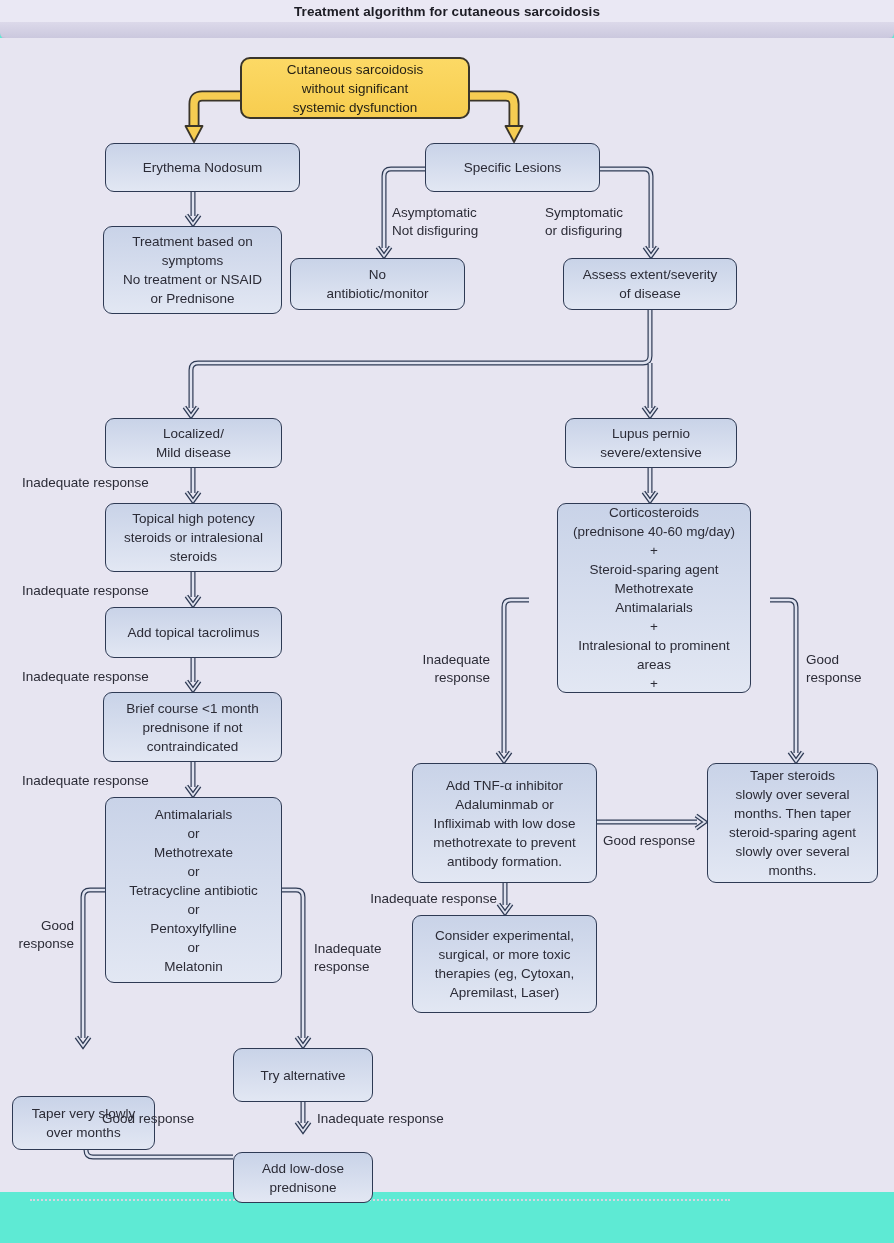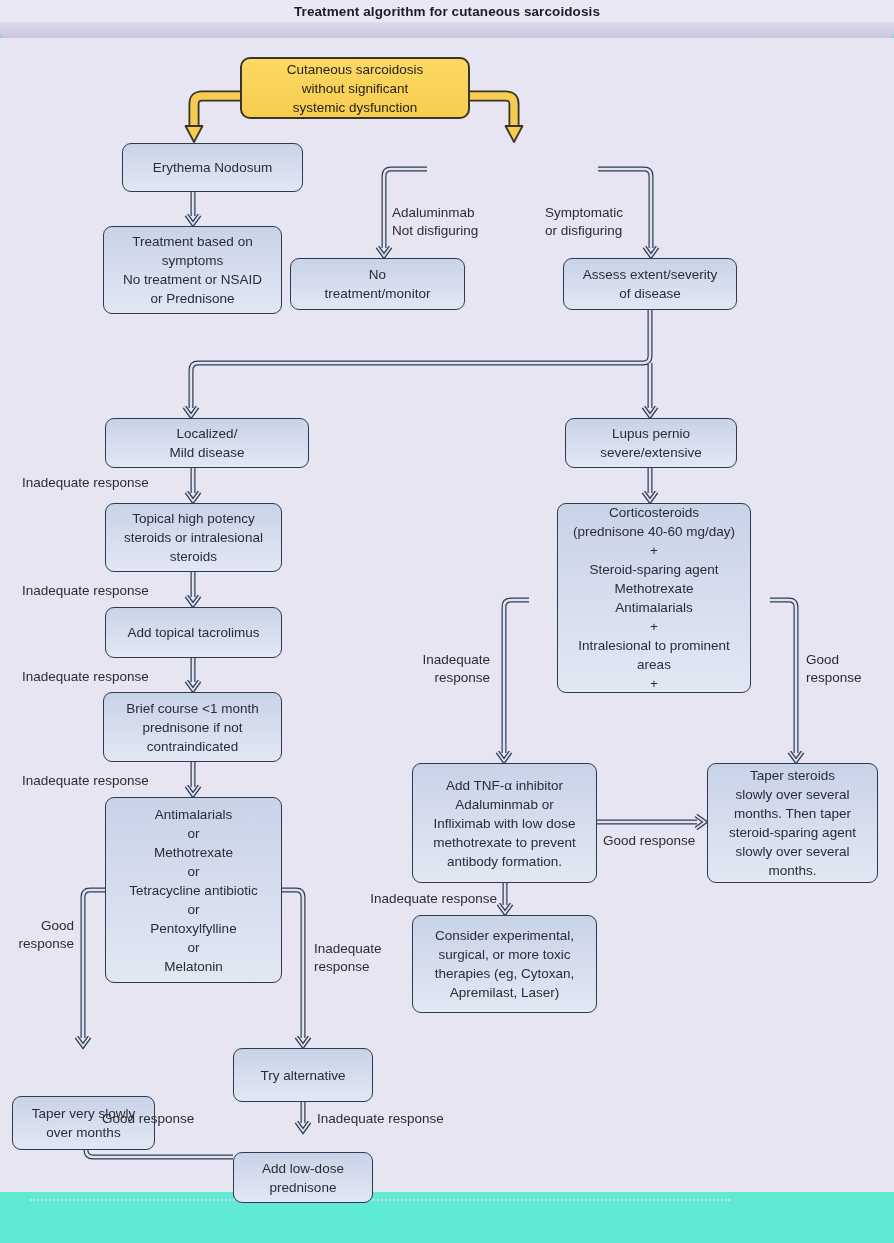--- a/index.html
+++ b/index.html
@@ -175,30 +175,31 @@
       <path class="ao" d="M505 883 V905"></path>
         <path class="ai" d="M505 883 V905"></path>
       <path class="ho" d="M498.5 904 L505 913 L511.5 904"></path>
         <path class="hi" d="M498.5 904 L505 913 L511.5 904"></path>
     </g>
   </svg>
 
   <div class="node root" style="left:240px;top:57px;width:230px;height:62px;">Cutaneous sarcoidosis
 without significant
 systemic dysfunction</div>
-  <div class="node" style="left:105px;top:143px;width:181px;height:49px;margin-left:17px;">Erythema Nodosum</div>
+  <div class="node" style="left:105px;top:143px;width:195px;height:49px;">Erythema Nodosum</div>
+  <div class="node" style="left:425px;top:143px;width:175px;height:49px;">Specific Lesions</div>
   <div class="node" style="left:103px;top:226px;width:179px;height:88px;">Treatment based on
 symptoms
 No treatment or NSAID
 or Prednisone</div>
   <div class="node" style="left:290px;top:258px;width:175px;height:52px;">No
-treatment/monitor</div>
+antibiotic/monitor</div>
   <div class="node" style="left:563px;top:258px;width:174px;height:52px;">Assess extent/severity
 of disease</div>
-  <div class="node" style="left:105px;top:418px;width:204px;height:50px;">Localized/
+  <div class="node" style="left:105px;top:418px;width:177px;height:50px;">Localized/
 Mild disease</div>
   <div class="node" style="left:565px;top:418px;width:172px;height:50px;">Lupus pernio
 severe/extensive</div>
   <div class="node" style="left:105px;top:503px;width:177px;height:69px;">Topical high potency
 steroids or intralesional
 steroids</div>
   <div class="node" style="left:105px;top:607px;width:177px;height:51px;">Add topical tacrolimus</div>
   <div class="node" style="left:103px;top:692px;width:179px;height:70px;">Brief course &lt;1 month
 prednisone if not
 contraindicated</div>
@@ -234,21 +235,21 @@
 surgical, or more toxic
 therapies (eg, Cytoxan,
 Apremilast, Laser)</div>
   <div class="node" style="left:707px;top:763px;width:171px;height:120px;">Taper steroids
 slowly over several
 months. Then taper
 steroid-sparing agent
 slowly over several
 months.</div>
 
-  <div class="lbl" style="left:392px;top:204px;">Adaluminmab
+  <div class="lbl" style="left:392px;top:204px;">Asymptomatic
 Not disfiguring</div>
   <div class="lbl" style="left:545px;top:204px;">Symptomatic
 or disfiguring</div>
   <div class="lbl" style="left:22px;top:474px;">Inadequate response</div>
   <div class="lbl" style="left:22px;top:582px;">Inadequate response</div>
   <div class="lbl" style="left:22px;top:668px;">Inadequate response</div>
   <div class="lbl" style="left:22px;top:772px;">Inadequate response</div>
   <div class="lbl" style="left:8px;top:917px;width:66px;text-align:right;">Good
 response</div>
   <div class="lbl" style="left:314px;top:940px;">Inadequate

